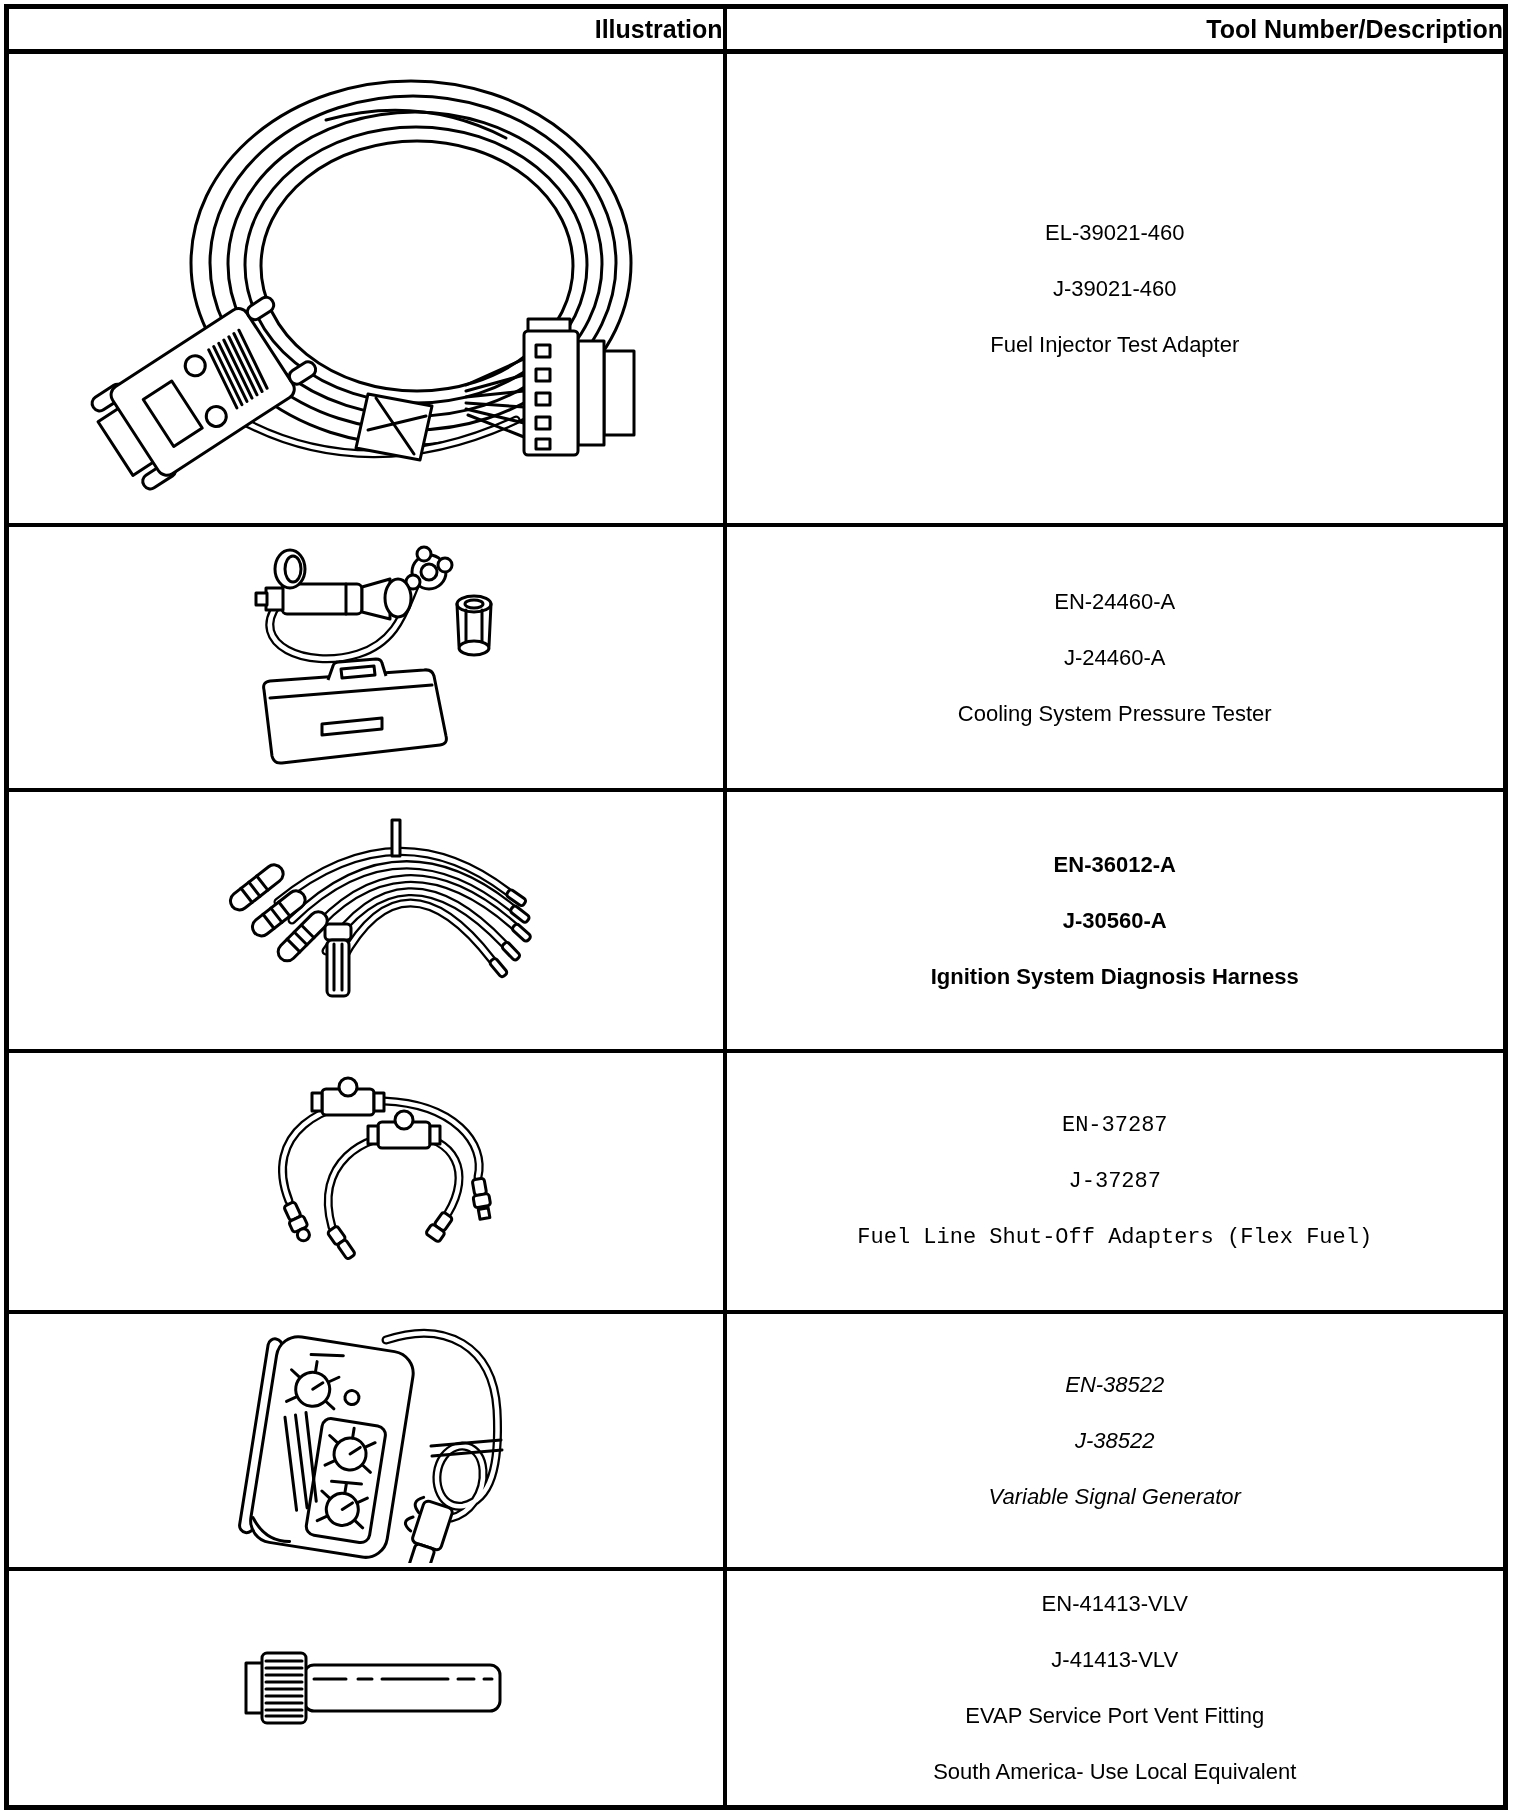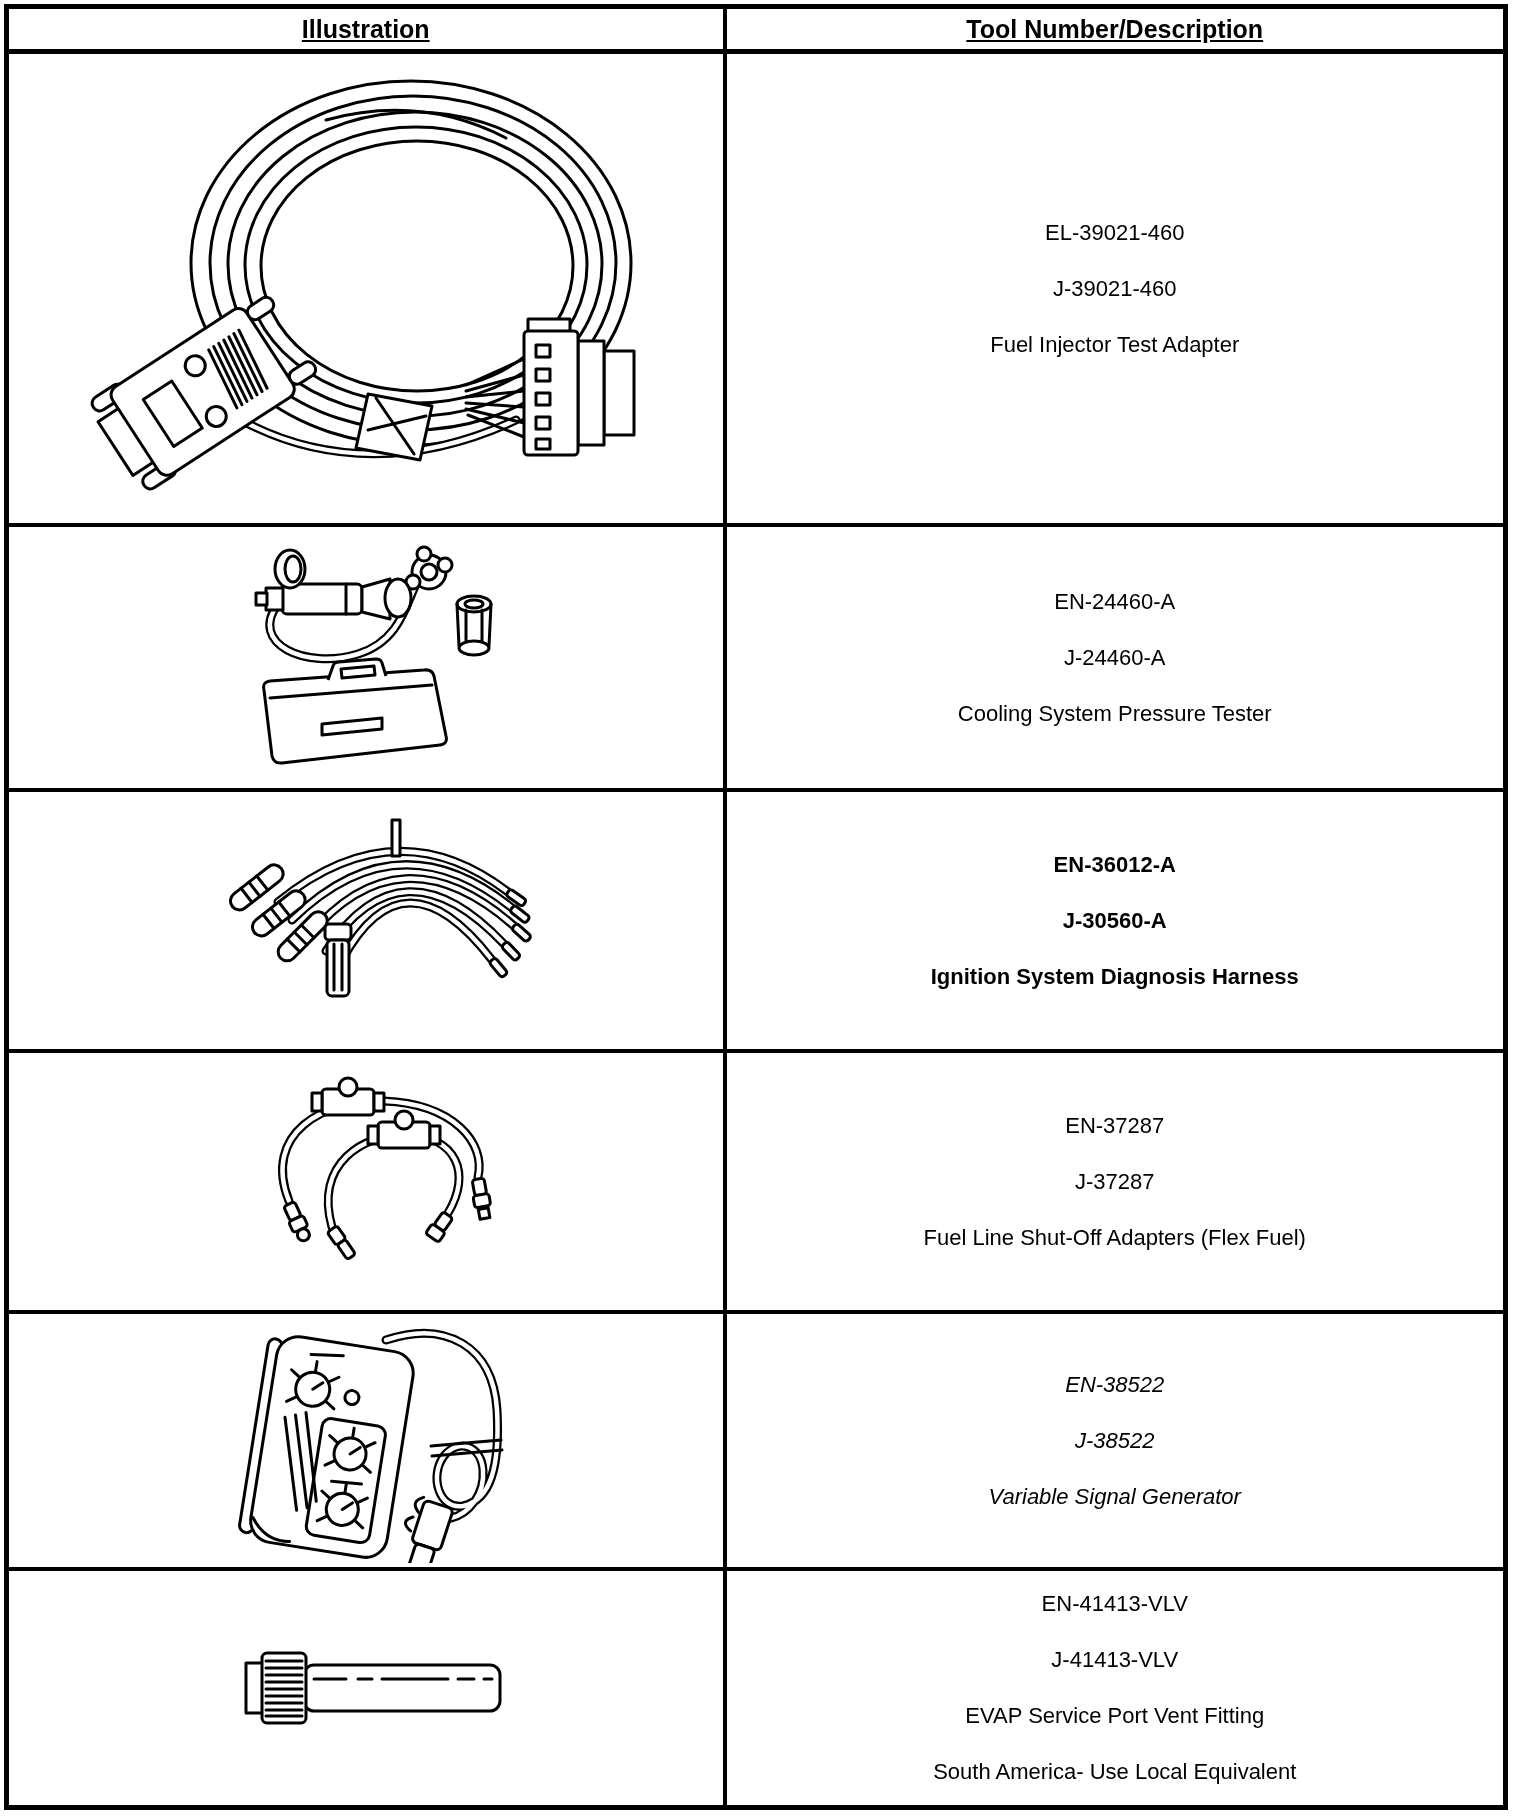--- a/index.html
+++ b/index.html
@@ -9,21 +9,21 @@
     font-family:"Liberation Sans", sans-serif;color:#000000;
   }
   table.tools{
     width:1504px;height:1806px;border-collapse:collapse;table-layout:fixed;
     border:5px solid #000;
   }
   table.tools col.c-ill{width:718px;}
   th,td{border:4px solid #000;padding:0;vertical-align:middle;}
   thead th{
     height:40px;border-bottom:5px solid #000;
-    font-size:25px;font-weight:bold;text-align:center;text-decoration:underline;
+    font-size:25px;font-weight:bold;text-align:right;
   }
   td.cell-ill{text-align:center;}
   td.cell-desc{text-align:center;}
   .desc-stack{
     display:flex;flex-direction:column;align-items:center;justify-content:flex-end;
     gap:31px;width:100%;
   }
   .tool-line{font-size:22px;line-height:25px;color:#000;}
   svg.illu{display:block;margin:0 auto;}
   svg.illu *{vector-effect:non-scaling-stroke;}
@@ -203,21 +203,21 @@
       </td>
       <td class="cell-desc">
         <div class="desc-stack">
           <div class="tool-line">EN-36012-A</div>
           <div class="tool-line">J-30560-A</div>
           <div class="tool-line">Ignition System Diagnosis Harness</div>
         </div>
       </td>
     </tr>
 
-    <tr style="height:261px;">
+    <tr style="height:261px;font-family:Liberation Mono, monospace;">
       <td class="cell-ill">
         <svg class="illu" width="360" height="220" viewBox="0 0 360 220">
 
           <path class="hoseO" d="M 103 130 C 76 62 138 28 198 30 C 268 33 300 72 292 106"></path>
           <path class="hoseI" d="M 103 130 C 76 62 138 28 198 30 C 268 33 300 72 292 106"></path>
 
           <path class="hoseO" d="M 146 156 C 128 92 178 62 222 64 C 270 66 286 102 262 142"></path>
           <path class="hoseI" d="M 146 156 C 128 92 178 62 222 64 C 270 66 286 102 262 142"></path>
 
           <g transform="translate(162,31)">

